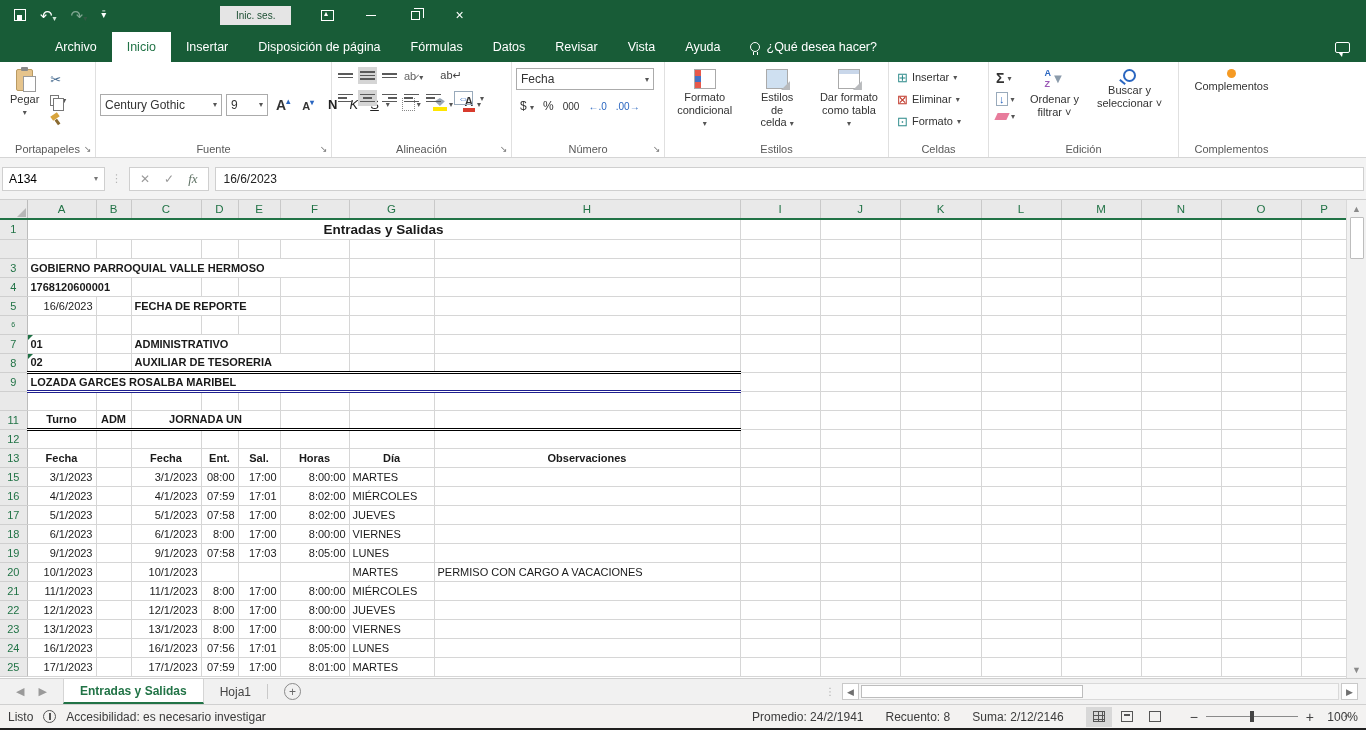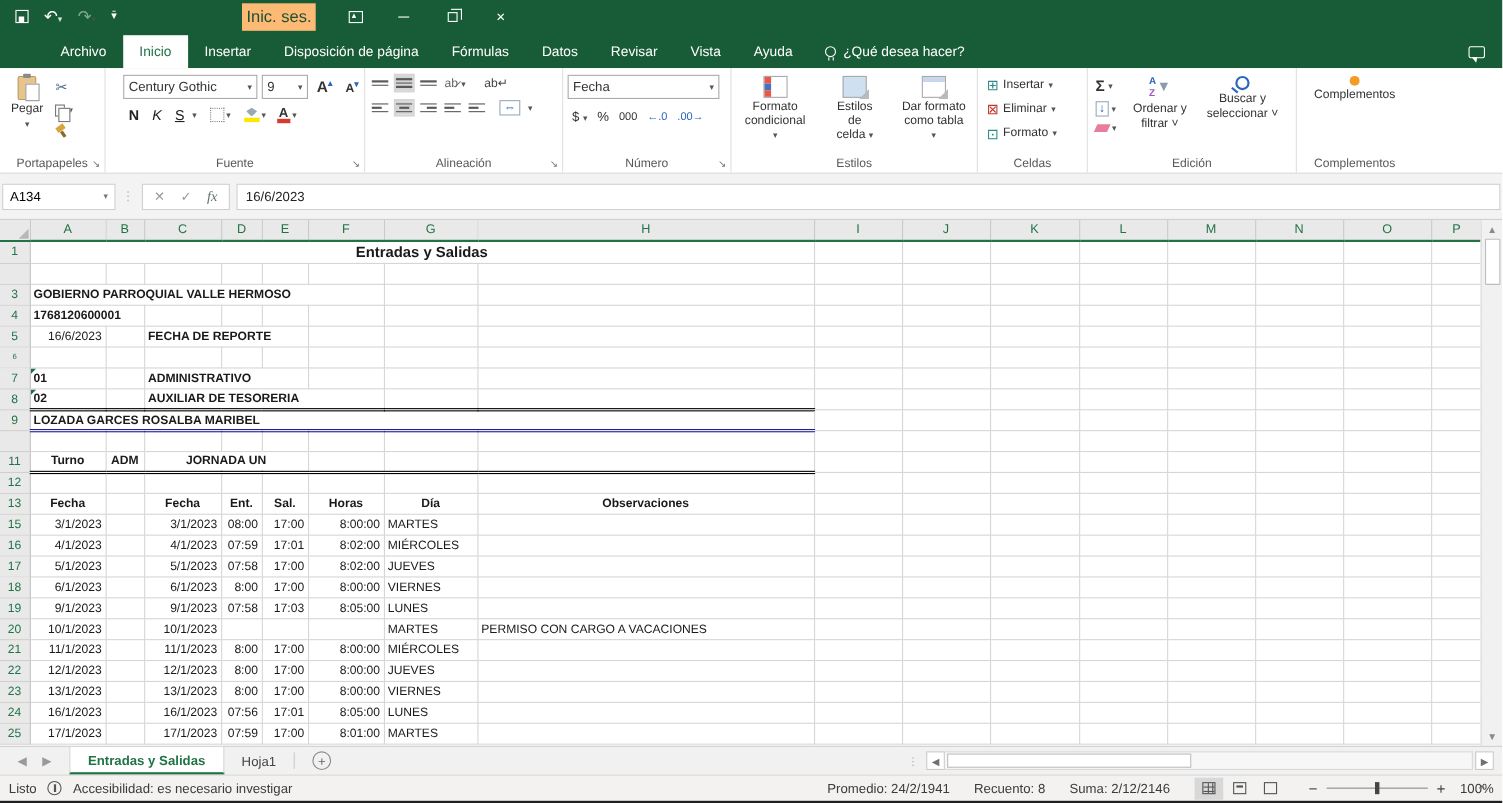--- a/index.html
+++ b/index.html
@@ -13,21 +13,21 @@
 
   
   .titlebar{height:30px;background:var(--green-dark);display:flex;align-items:center;color:#fff;font-size:12px;flex:0 0 auto;}
   .qat{display:flex;align-items:center;gap:14px;padding-left:14px;width:220px;}
   .qat .icon{color:#fff;font-size:15px;line-height:1;cursor:default;}
   .floppy{width:12px;height:12px;border:1.5px solid #fff;position:relative;display:inline-block;}
   .floppy::after{content:"";position:absolute;left:2px;bottom:0;width:5px;height:5px;background:#fff;}
   .dim{opacity:.45;}
   .tb-title{flex:1;text-align:center;white-space:nowrap;font-size:12px;}
   .tb-right{display:flex;align-items:center;gap:0;height:100%;}
-  .signin{background:#fdba74;color:#1d4f33;font-size:15px;padding:4px 4px;margin-right:14px;cursor:pointer;}
+  .signin{background:#e5e5e5;color:#1d4f33;font-size:10px;padding:4px 16px;margin-right:14px;cursor:pointer;}
   .winbtn{width:44px;height:100%;display:flex;align-items:center;justify-content:center;color:#fff;font-size:14px;cursor:pointer;}
   .ribdisp{width:13px;height:11px;border:1px solid #fff;position:relative;}
   .ribdisp::after{content:"▴";position:absolute;top:-2px;left:2px;font-size:8px;color:#fff;}
   .minline{width:10px;height:1px;background:#fff;display:inline-block;}
   .restore{width:9px;height:9px;border:1px solid #fff;position:relative;}
   .restore::after{content:"";position:absolute;left:2px;top:-4px;width:9px;height:9px;border:1px solid #fff;border-left:none;border-bottom:none;}
 
   
   .tabrow{height:32px;background:var(--green-dark);display:flex;align-items:flex-end;color:#fff;font-size:12.5px;flex:0 0 auto;padding-left:40px;}
   .rtab{padding:8px 15px;cursor:pointer;white-space:nowrap;}
@@ -245,21 +245,21 @@
           <span class="mini">
               <span class="brush-icon"></span>
             </span>
         </div>
       </div>
       <div class="grp-label">Portapapeles</div>
       <span class="launcher">↘</span>
     </div>
 
     <div class="group" style="width:236px">
-      <div style="display:flex;flex-direction:column;gap:5px;width:100%;padding-top:2px;margin-left:12px;">
+      <div style="display:flex;flex-direction:row;gap:5px;width:100%;padding-top:2px;">
         <div class="fontrow">
           <div class="selbox" style="width:122px">
               <span>Century Gothic</span>
               <span class="dd">▾</span>
             </div>
           <div class="selbox" style="width:42px">
               <span>9</span>
               <span class="dd">▾</span>
             </div>
           <span class="grow-a">A<sup>▴</sup></span>

